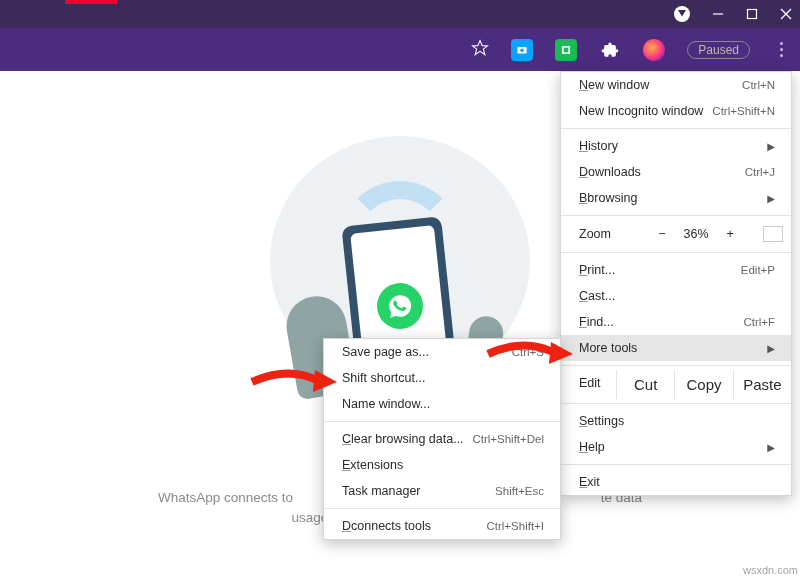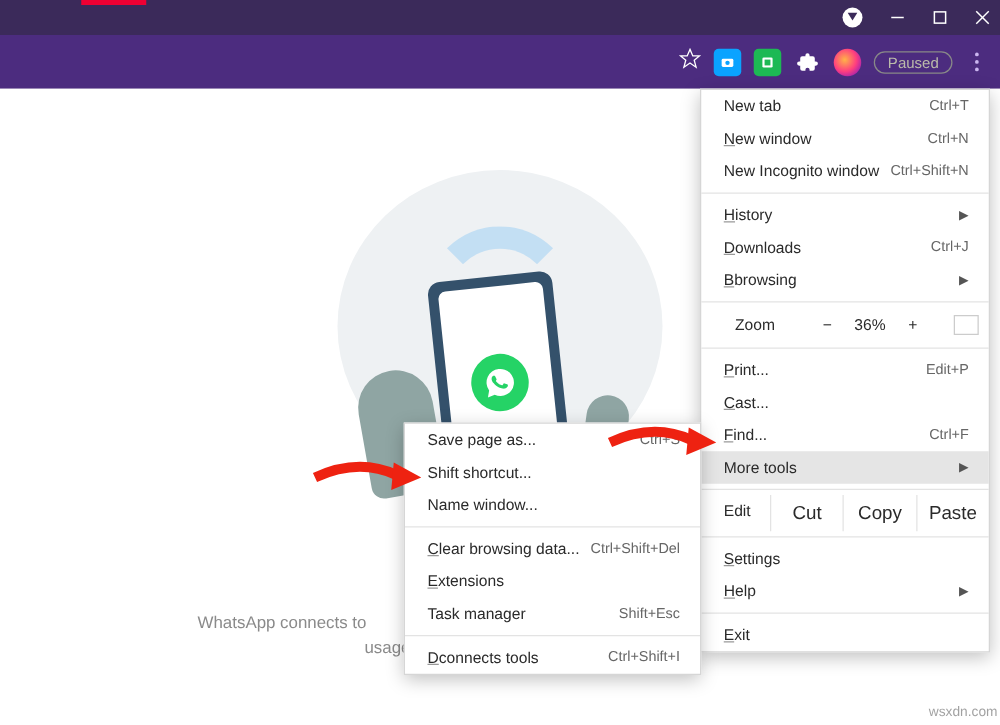--- a/index.html
+++ b/index.html
@@ -4,21 +4,21 @@
 <style>
   * { margin: 0; padding: 0; box-sizing: border-box; font-family: "Segoe UI", Arial, sans-serif; }
   body { width: 800px; height: 580px; background: #fff; overflow: hidden; position: relative; }
 
   .titlebar { height: 28px; background: #3b2a5a; display: flex; justify-content: flex-end; align-items: center; padding: 0 8px; gap: 22px; }
   .titlebar .tred { position:absolute; left:65px; top:0; width:52px; height:4px; background:#e03; }
   .titlebar .circ { width:16px; height:16px; border-radius:50%; background:#fff; display:flex; align-items:center; justify-content:center; }
   .titlebar .circ svg { width:8px; height:8px; }
   .titlebar svg.winctl { width:12px; height:12px; stroke:#fff; stroke-width:1.2; fill:none; }
 
-  .toolbar { height: 43px; background: #4c2c7f; display:flex; justify-content:flex-end; align-items:center; padding:0 10px; gap:10px; }
+  .toolbar { height: 43px; background: #4c2c7f; display:flex; justify-content:flex-end; align-items:center; padding:0 10px; gap:22px; }
   .toolbar .star svg { width:18px; height:18px; fill:none; stroke:#fff; stroke-width:1.4; }
   .toolbar .ext { width:22px; height:22px; border-radius:4px; display:flex; align-items:center; justify-content:center; }
   .toolbar .ext.cam { background:#0aa3ff; }
   .toolbar .ext.box { background:#1db954; }
   .toolbar .ext.puzzle svg { width:20px; height:20px; fill:#fff; }
   .toolbar .firefox { width:22px; height:22px; border-radius:50%; background:radial-gradient(circle at 40% 40%, #ffb347 0, #ff3e7f 50%, #6a11cb 100%); }
   .toolbar .paused { border:1px solid #888; border-radius:11px; padding:1px 10px; color:#bba; font-size:12px; display:flex; align-items:center; }
   .toolbar .menu-dots { width:18px; display:flex; flex-direction:column; gap:3px; align-items:center; cursor:pointer; }
   .toolbar .menu-dots span { width:3px; height:3px; background:#cbb6f0; border-radius:50%; }
 
@@ -36,21 +36,21 @@
   .headline { margin-top:50px; font-size:30px; font-weight:300; color:#4a4a4a; }
   .sub { margin-top:18px; font-size:13.5px; color:#8a8a8a; text-align:center; line-height:1.5; max-width:520px; }
 
   .main-menu { position:absolute; top:71px; right:8px; width:232px; background:#fff; border:1px solid #d6d6d6; box-shadow:0 4px 14px rgba(0,0,0,.25); font-size:12.5px; color:#2a2a2a; }
   .mi { display:flex; align-items:center; justify-content:space-between; padding:6px 16px 6px 18px; cursor:pointer; }
   .mi:hover, .mi.hov { background:#e5e5e5; }
   .mi .sc { color:#666; font-size:11.5px; }
   .mi .arrw { font-size:10px; color:#555; }
   .mi .ul { text-decoration:underline; text-decoration-color:#999; }
   .sep { height:1px; background:#e3e3e3; margin:4px 0; }
-  .zoomrow { display:flex; align-items:center; padding:5px 8px 5px 18px; gap:0;text-align:center; }
+  .zoomrow { display:flex; align-items:center; padding:5px 8px 5px 18px; gap:0; }
   .zoomrow .zl { flex:0 0 50px; }
   .zoomrow .zctrl { flex:1; display:flex; align-items:center; justify-content:center; gap:12px; }
   .zoomrow .zb, .zoomrow .fs { cursor:pointer; padding:2px 6px; }
   .zoomrow .fs { border:1px solid #ccc; width:20px; height:16px; position:relative; }
   .editrow { display:flex; align-items:stretch; }
   .editrow .el { flex:0 0 55px; padding:6px 0 6px 18px; }
   .editrow .btn { flex:1; text-align:center; padding:6px 0; border-left:1px solid #e3e3e3; cursor:pointer; font-size:15px; }
 
   .submenu { position:absolute; top:338px; left:323px; width:238px; background:#fff; border:1px solid #d6d6d6; box-shadow:0 4px 14px rgba(0,0,0,.25); font-size:12.5px; color:#2a2a2a; }
 
@@ -137,24 +137,20 @@
   <div class="sub">
     <span>WhatsApp connects to </span>
     <span style="display:inline-block; width:300px;"></span>
     <span>te data</span><br>
     <span>usage, connect your phone to Wi-Fi.</span>
   </div>
 </div>
 
 <div class="main-menu">
   <div class="mi">
-    <span>New tab</span>
-    <span class="sc">Ctrl+T</span>
-  </div>
-  <div class="mi">
     <span><span class="ul">N</span><span>ew window</span></span>
     <span class="sc">Ctrl+N</span>
   </div>
   <div class="mi">
     <span>New Incognito window</span>
     <span class="sc">Ctrl+Shift+N</span>
   </div>
   <div class="sep"></div>
   <div class="mi">
     <span><span class="ul">H</span><span>istory</span></span>

